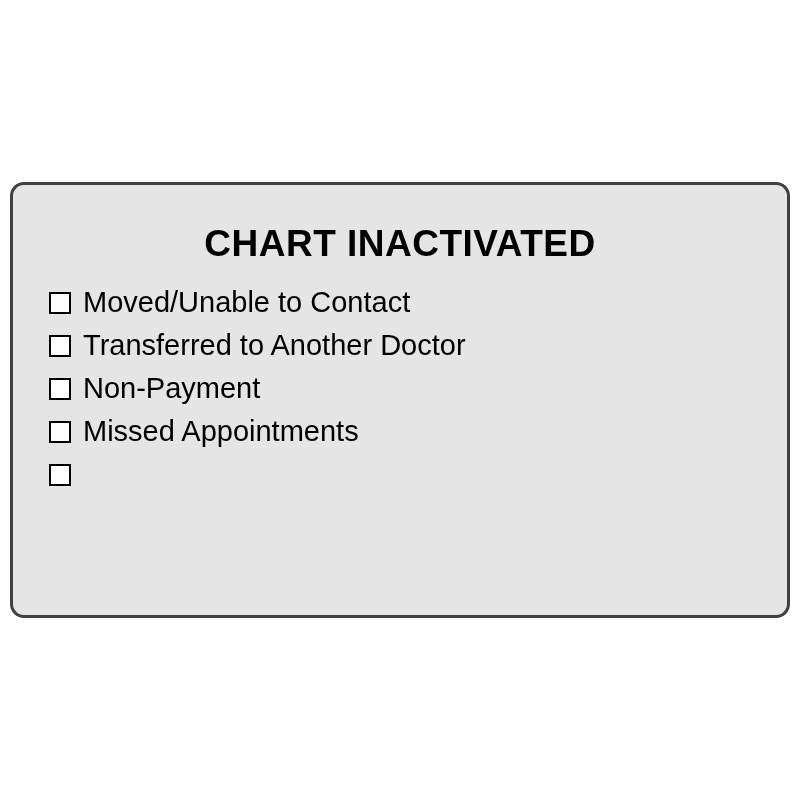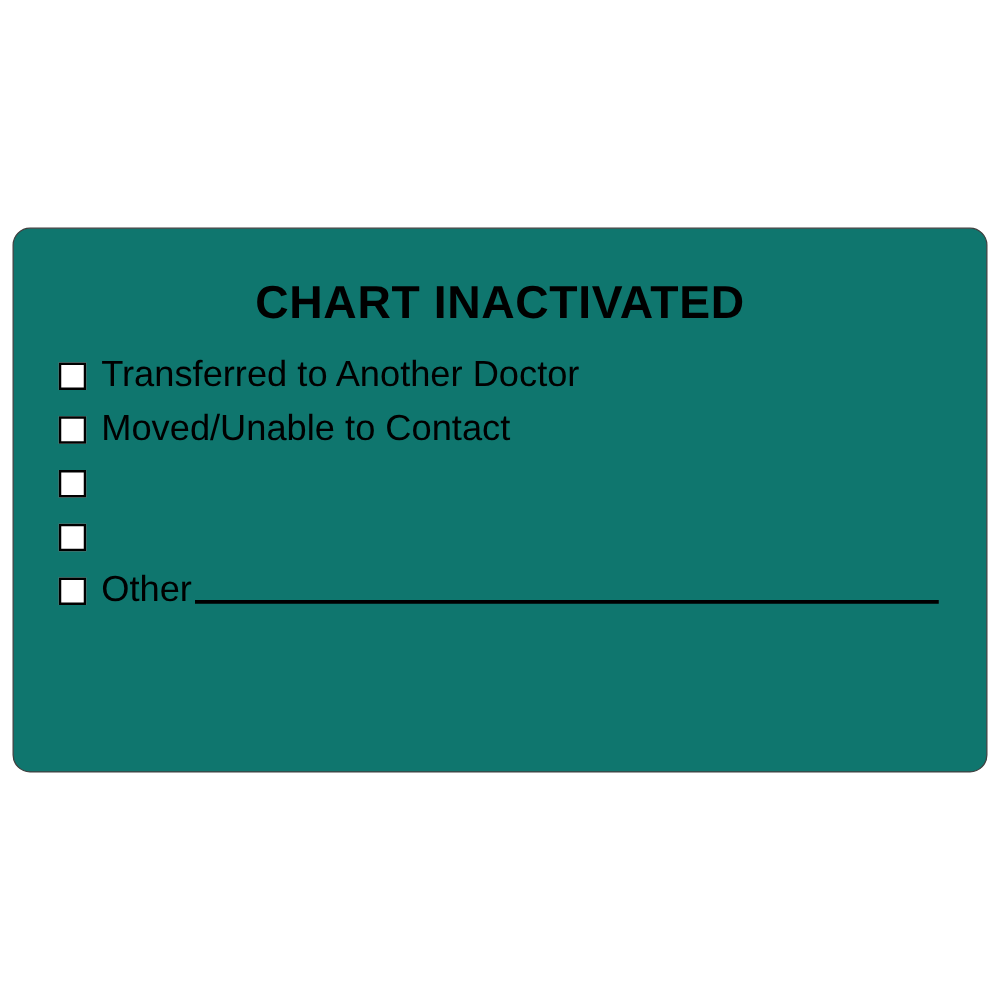--- a/index.html
+++ b/index.html
@@ -19,22 +19,22 @@
     overflow: hidden;
   }
 
   
   #label-card {
     position: absolute;
     left: 10px;
     top: 182px;
     width: 780px;
     height: 436px;
-    background: #0f766e;
-    border: 1px solid #404040;
+    background: #e5e5e5;
+    border: 3px solid #404040;
     border-radius: 14px;
     box-sizing: border-box;
   }
 
   #label-title {
     text-align: center;
     font-size: 37px;
     font-weight: bold;
     letter-spacing: 0.5px;
     color: #000000;
@@ -87,39 +87,39 @@
 <div id="stage">
 
   <div id="label-card">
 
     <div id="label-title">CHART INACTIVATED</div>
 
     <ul id="options-list">
 
       <li class="option-row">
         <span class="checkbox"></span>
+        <span class="option-label">Moved/Unable to Contact</span>
+      </li>
+
+      <li class="option-row">
+        <span class="checkbox"></span>
         <span class="option-label">Transferred to Another Doctor</span>
       </li>
 
       <li class="option-row">
         <span class="checkbox"></span>
-        <span class="option-label">Moved/Unable to Contact</span>
+        <span class="option-label">Non-Payment</span>
+      </li>
+
+      <li class="option-row">
+        <span class="checkbox"></span>
+        <span class="option-label">Missed Appointments</span>
       </li>
 
       <li class="option-row">
         <span class="checkbox"></span>
       </li>
 
 
-      <li class="option-row">
-        <span class="checkbox"></span>
-      </li>
-
-
-      <li class="option-row">
-        <span class="checkbox"></span>
-        <span class="option-label">Other</span>
-        <span class="write-line"></span>
-      </li>
 
     </ul>
   </div>
 </div>
 
 </body></html>

